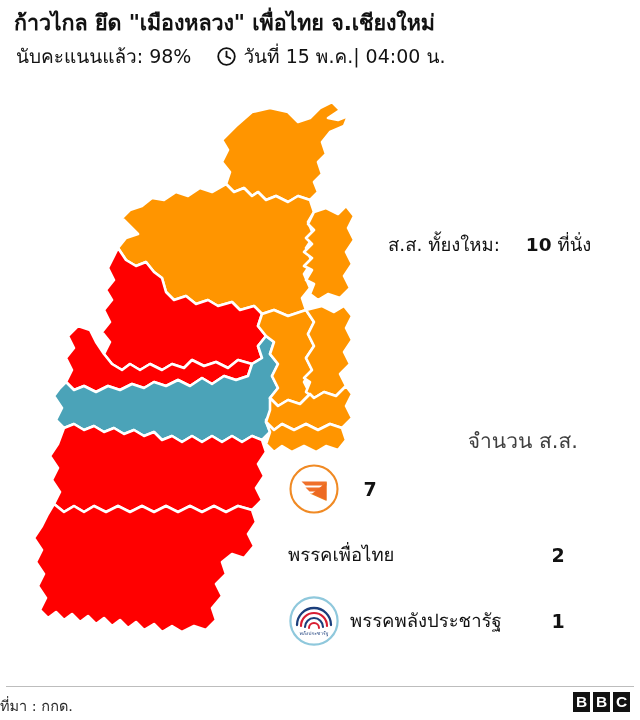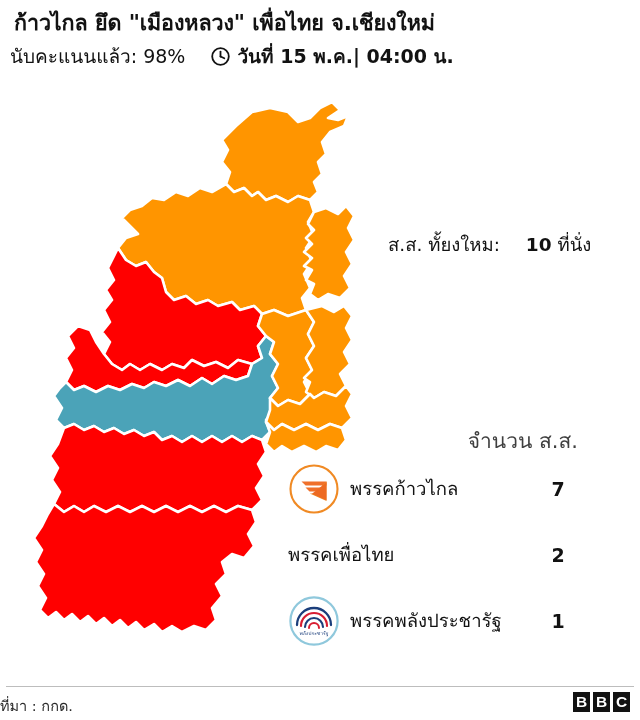--- a/index.html
+++ b/index.html
@@ -26,38 +26,38 @@
     font-size: 21.5px;
     font-weight: bold;
     line-height: 30px;
     padding: 8px 0 0 14px;
     white-space: nowrap;
     letter-spacing: -0.1px;
   }
   #subline {
     display: flex;
     align-items: center;
-    padding: 6px 0 0 10px;
+    padding: 6px 0 0 16px;
     font-size: 19px;
     line-height: 24px;
     white-space: nowrap;
   }
   #counted-label {
     font-weight: normal;
   }
   #sub-gap { width: 26px; }
   .clock-icon {
     display: inline-block;
     width: 19px; height: 19px;
     position: relative;
     margin-right: 7px;
     flex: 0 0 auto;
   }
   .clock-icon svg { display: block; }
-  #time-text { font-weight: bold; }
+  #time-text { font-weight: normal; }
 
   
   #map-wrap {
     position: absolute;
     left: 26px;
     top: 96px;
     width: 350px;
     height: 580px;
   }
   #map-svg { display: block; }
@@ -265,21 +265,20 @@
   <div class="legend-row">
     <span class="logo">
       <svg width="52" height="52" viewBox="0 0 52 52">
         <circle cx="26" cy="26" r="23.5" fill="#ffffff" stroke="#F08A24" stroke-width="2.1"></circle>
         <path d="M13.5,18.5 L38.5,18.5 L38.5,22.6 L17.6,22.6 Z" fill="#F0702A"></path>
         <path d="M17.5,24.6 L34.6,24.6 L34.6,28.5 L21.5,28.5 Z" fill="#F0702A"></path>
         <path d="M38.5,18.5 L38.5,38.0 L21.8,30.6 L34.0,30.6 L34.0,22.6 Z" fill="#F08A24"></path>
         <path d="M38.5,19.2 L38.5,37.2 L24.0,30.8 Z" fill="#ED6A22"></path>
       </svg>
     </span>
-    <span class="party-name">พรรคก้าวไกล</span>
     <span class="party-seats">7</span>
   </div>
 
   <div class="legend-row">
     <span class="party-name">พรรคเพื่อไทย</span>
     <span class="party-seats">2</span>
   </div>
 
   <div class="legend-row">
     <span class="logo">

